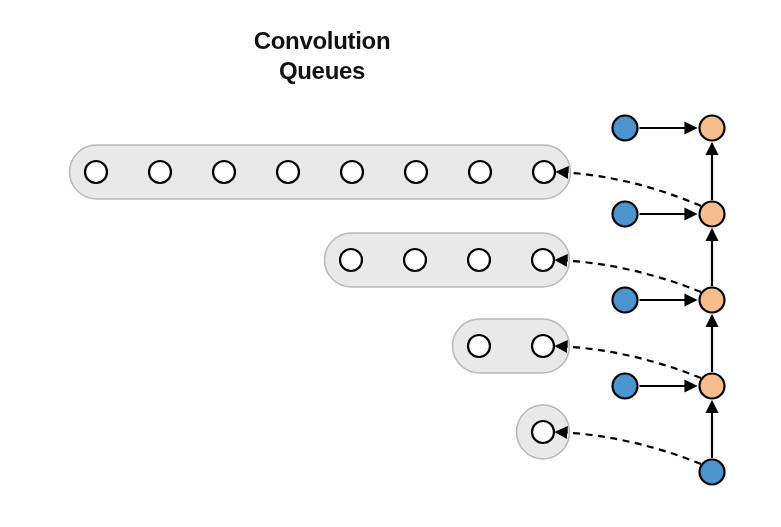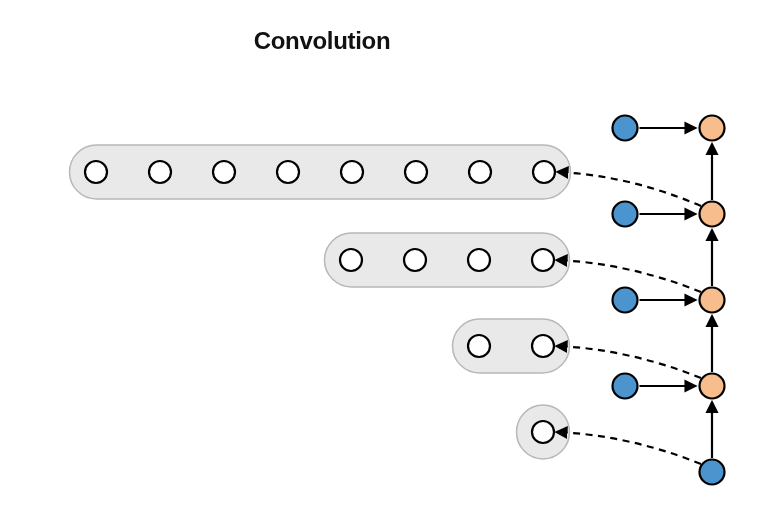--- a/index.html
+++ b/index.html
@@ -30,20 +30,21 @@
   .diagram-title.left  { left: 188px; }
   .diagram-title.right { left: 534px; }
   svg { position: absolute; left: 0; top: 0; }
 </style>
 </head>
 <body>
 
 <div class="canvas">
   <div class="diagram-title left">
     <span>Convolution</span><br>
+    <span>Queues</span>
   </div>
   <svg id="diagram-svg" width="781" height="527" viewBox="0 0 781 527">
       <defs>
         <marker id="ah" viewBox="0 0 10 10" refX="8" refY="5" markerWidth="6" markerHeight="6" orient="auto">
           <path d="M0,0 L10,5 L0,10 Z" fill="#000000"></path>
         </marker>
       </defs>
       <rect x="45.5" y="145" width="501" height="54" rx="27" ry="27" fill="#e9e9e9" stroke="#b8b8b8" stroke-width="1.5"></rect>
       <circle cx="72" cy="172" r="11" fill="#ffffff" stroke="#000000" stroke-width="2.2"></circle>
       <circle cx="136" cy="172" r="11" fill="#ffffff" stroke="#000000" stroke-width="2.2"></circle>

